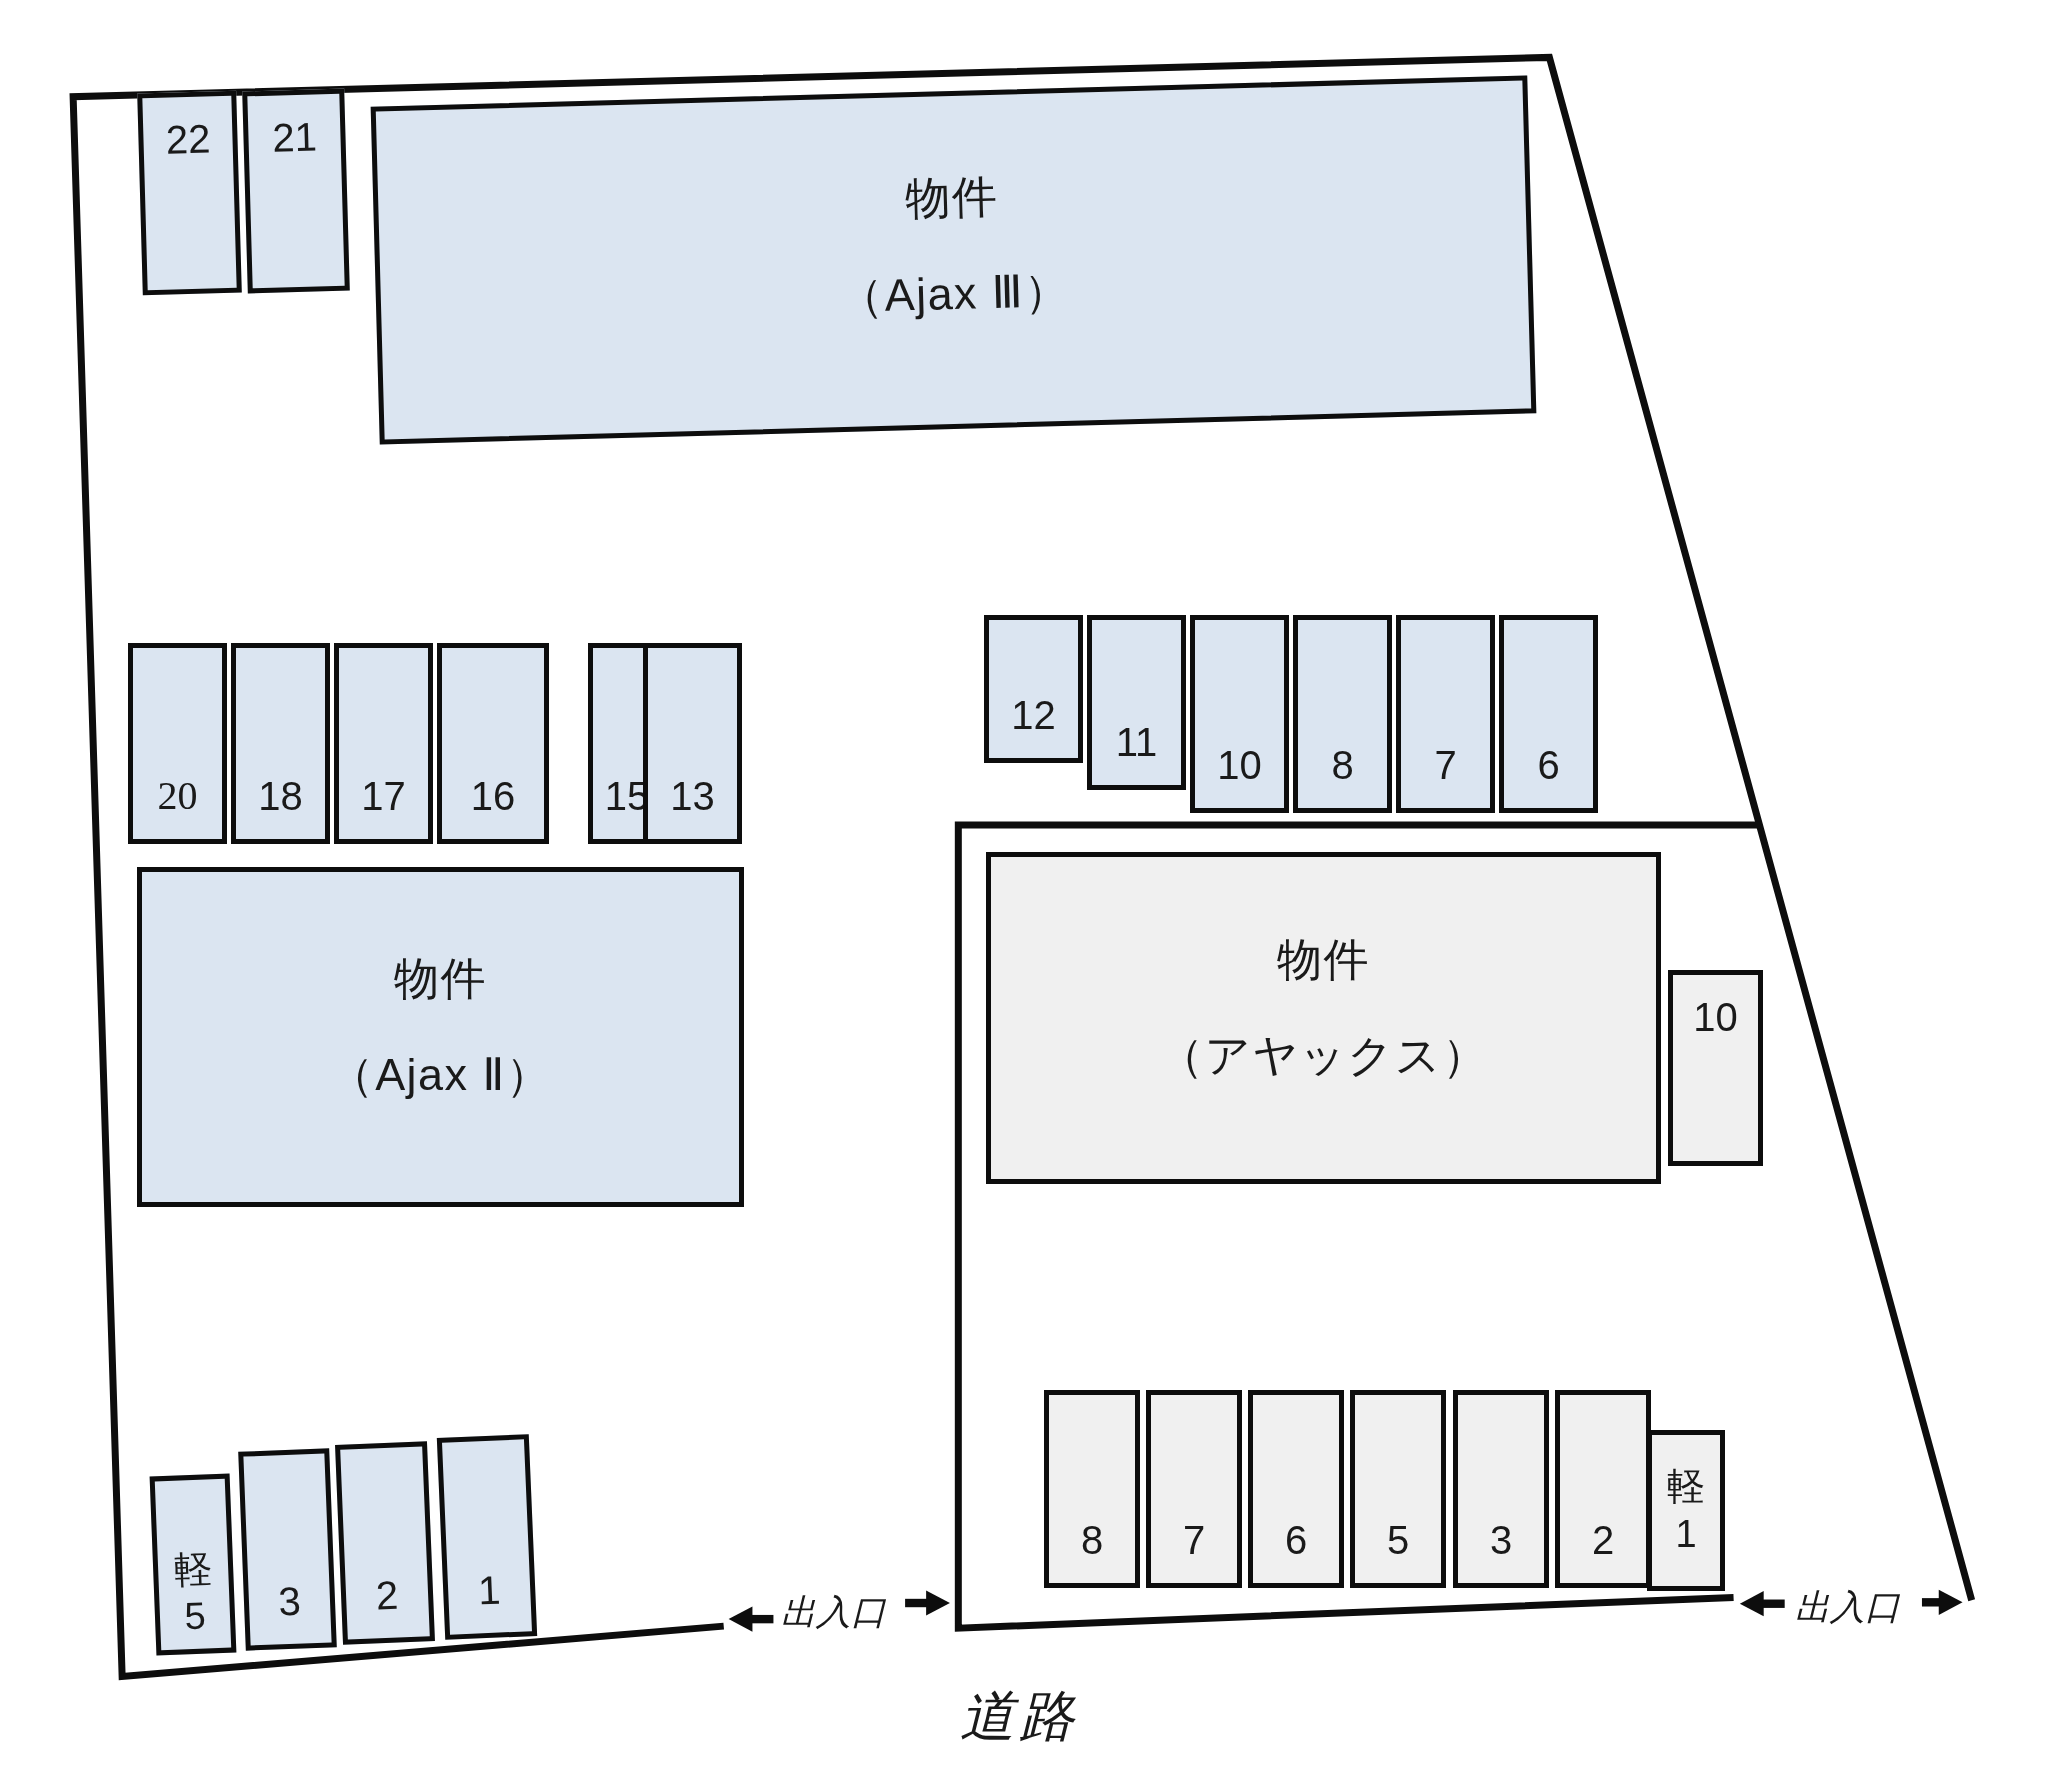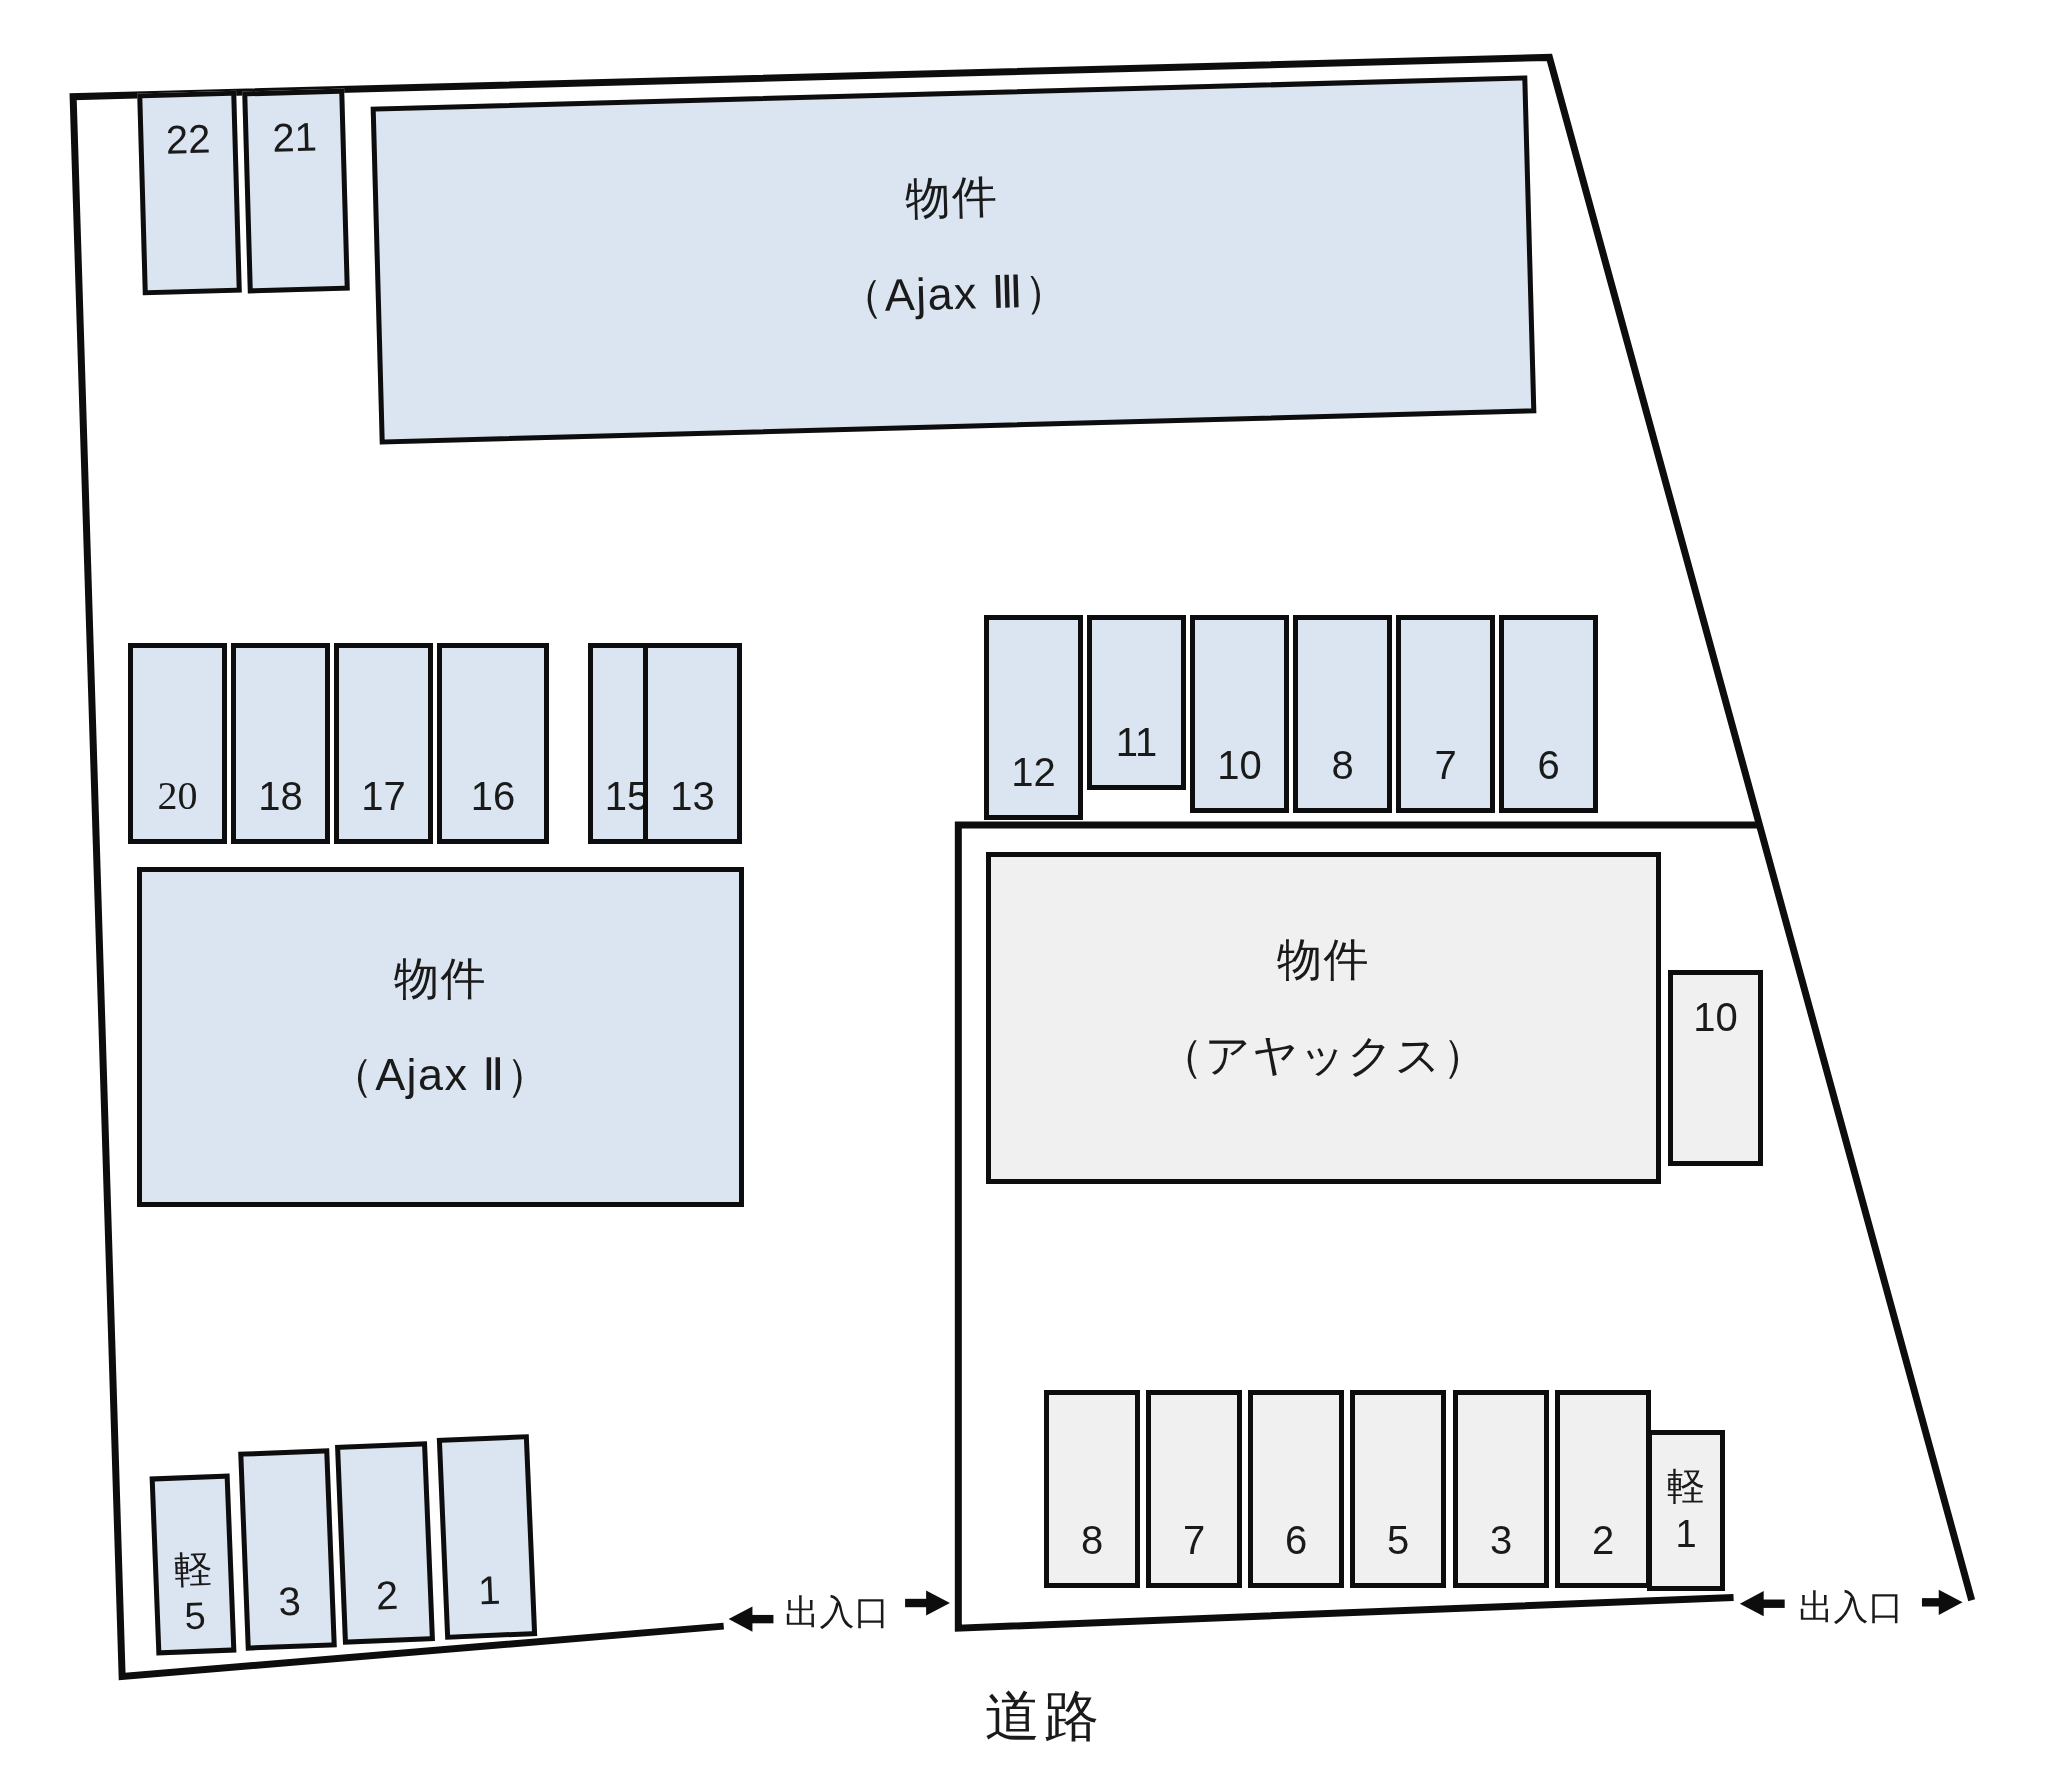--- a/index.html
+++ b/index.html
@@ -37,22 +37,23 @@
     flex-direction:column;
     align-items:center;
     justify-content:center;
     gap:36px;
     font-size:45px;
     letter-spacing:1.4px;
   }
   .building.gray{background:#f0f0f0;}
   .maplabel{
     position:absolute;
-    text-align:center;
+    text-align:left;
     white-space:nowrap;
+    font-style:italic;
   }
   .entrance-label{font-size:35px;}
   .road-label{font-size:55px;letter-spacing:4.2px;}
 </style>
 </head>
 <body>
 
 <div id="canvas">
 
   <svg id="boundaries" width="2056" height="1790" viewBox="0 0 2935 2556">
@@ -109,21 +110,21 @@
   </div>
   <div class="space num-bottom" style="left:643px;top:643px;width:99px;height:201px;">
     <span>13</span>
   </div>
 
   <div class="building" style="left:137px;top:867px;width:607px;height:340px;padding-bottom:21px;">
     <div>物件</div>
     <div>（Ajax Ⅱ）</div>
   </div>
 
-  <div class="space num-bottom" style="left:984px;top:615px;width:99px;height:205px;">
+  <div class="space num-bottom" style="left:984px;top:615px;width:99px;height:148px;">
     <span>12</span>
   </div>
   <div class="space num-bottom" style="left:1087px;top:615px;width:99px;height:175px;">
     <span>11</span>
   </div>
   <div class="space num-bottom" style="left:1190px;top:615px;width:99px;height:198px;">
     <span>10</span>
   </div>
   <div class="space num-bottom" style="left:1293px;top:615px;width:99px;height:198px;">
     <span>8</span>

